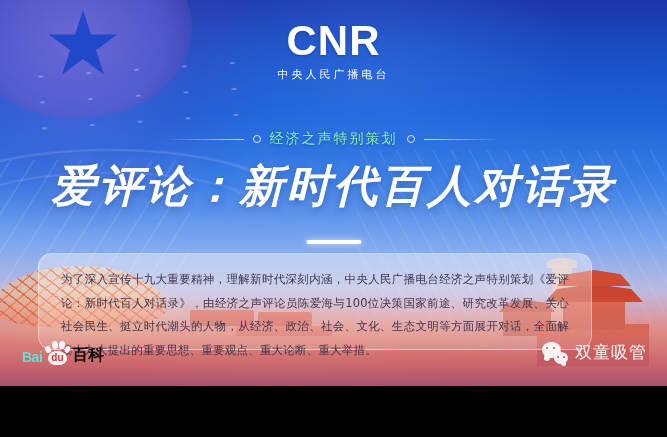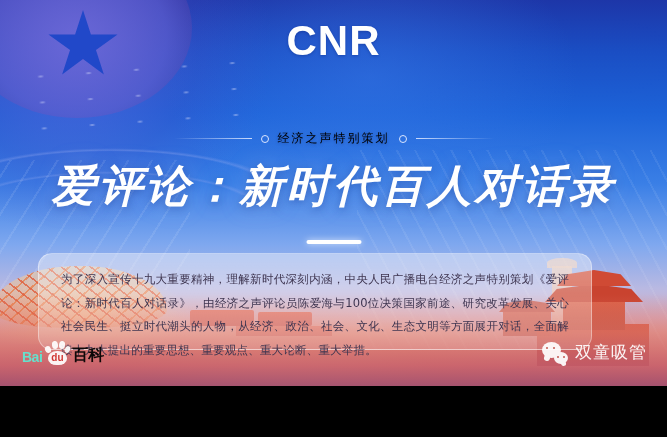--- a/index.html
+++ b/index.html
@@ -171,21 +171,21 @@
 
   
   .subbar{
     position:absolute;left:0;right:0;top:130px;
     display:flex;align-items:center;justify-content:center;gap:9px;
   }
   .sb-line{height:1px;width:78px;background:linear-gradient(90deg,rgba(200,218,255,0),rgba(216,228,255,.92));}
   .sb-line.right{background:linear-gradient(90deg,rgba(216,228,255,.92),rgba(200,218,255,0));}
   .sb-ring{width:6px;height:6px;border:1.3px solid #dbe6ff;border-radius:50%;}
   .sb-text{
-    color:#000000;font-size:12px;letter-spacing:2px;
+    color:#86efac;font-size:14px;letter-spacing:2px;
     font-family:"DejaVu Sans",sans-serif;
     text-shadow:0 1px 3px rgba(12,40,120,.45);
   }
 
   
   .title{
     position:absolute;left:0;right:0;top:162px;text-align:center;
     color:#ffffff;
     font-family:"Liberation Serif","DejaVu Serif",serif;
     font-weight:bold;font-size:44px;letter-spacing:3px;
@@ -302,20 +302,21 @@
       <div class="tw-wall"></div>
       <div class="tw-body"></div>
       <div class="tw-roof1"></div>
       <div class="tw-roof2"></div>
     </div>
     <div class="mist"></div>
   </div>
 
   <div class="logo">
     <div class="logo-cnr">CNR</div>
+    <div class="logo-sub">中央人民广播电台</div>
   </div>
 
   <div class="subbar">
     <div class="sb-line"></div>
     <div class="sb-ring"></div>
     <div class="sb-text">经济之声特别策划</div>
     <div class="sb-ring"></div>
     <div class="sb-line right"></div>
   </div>
 

